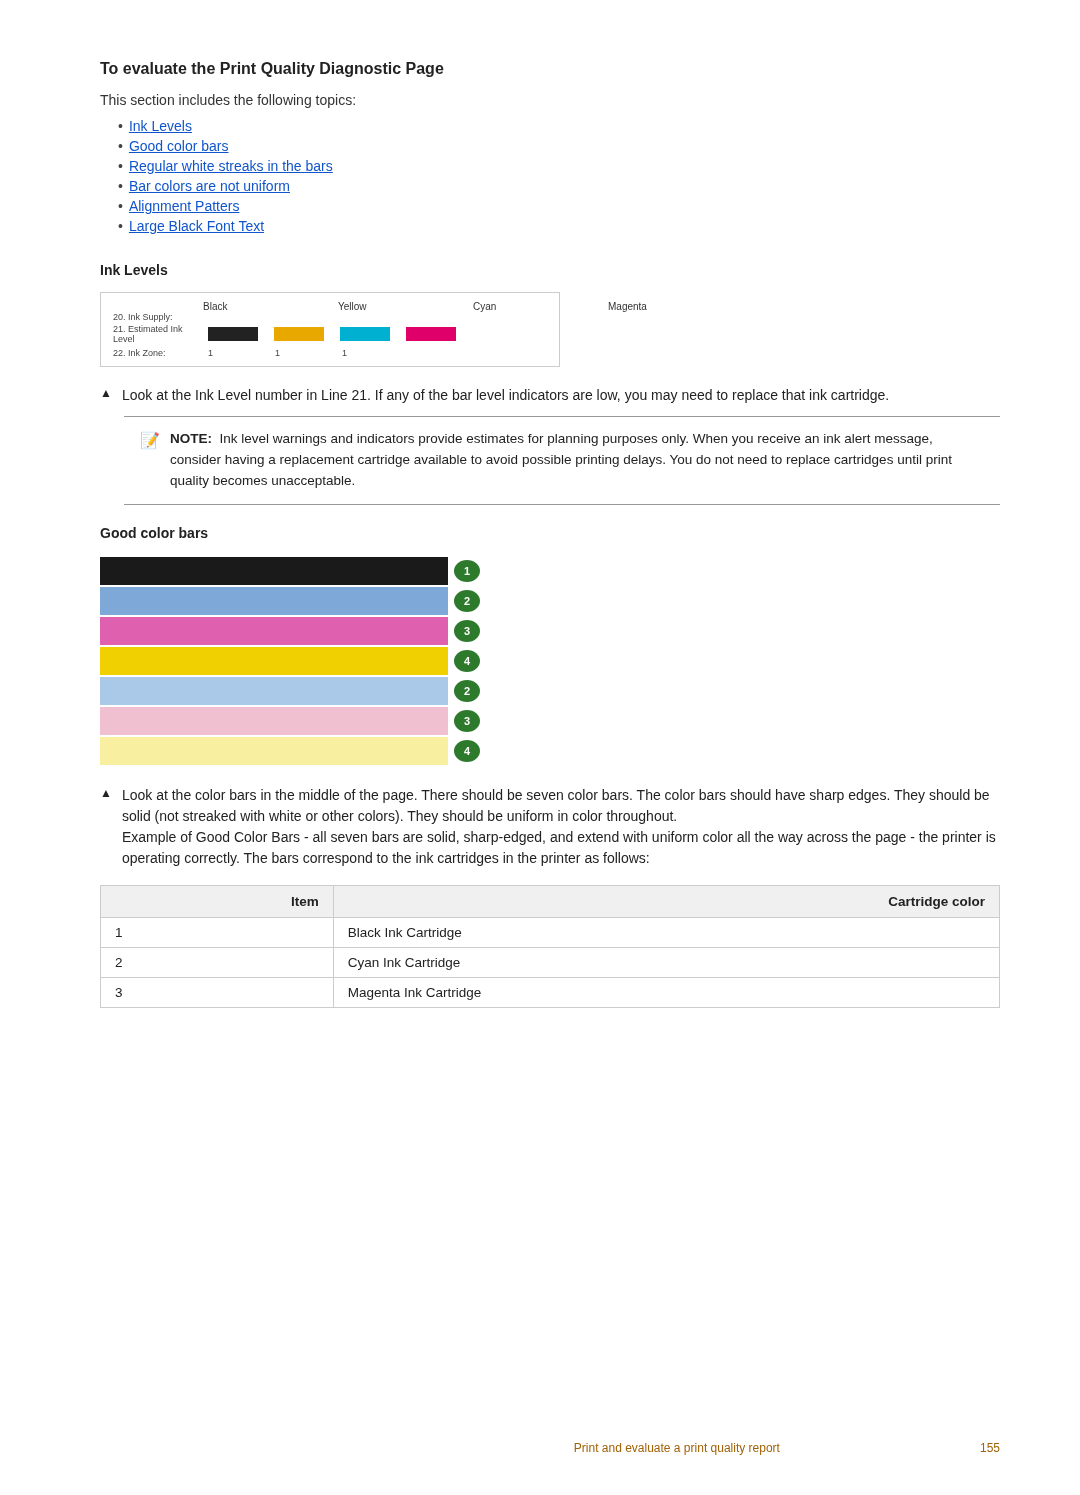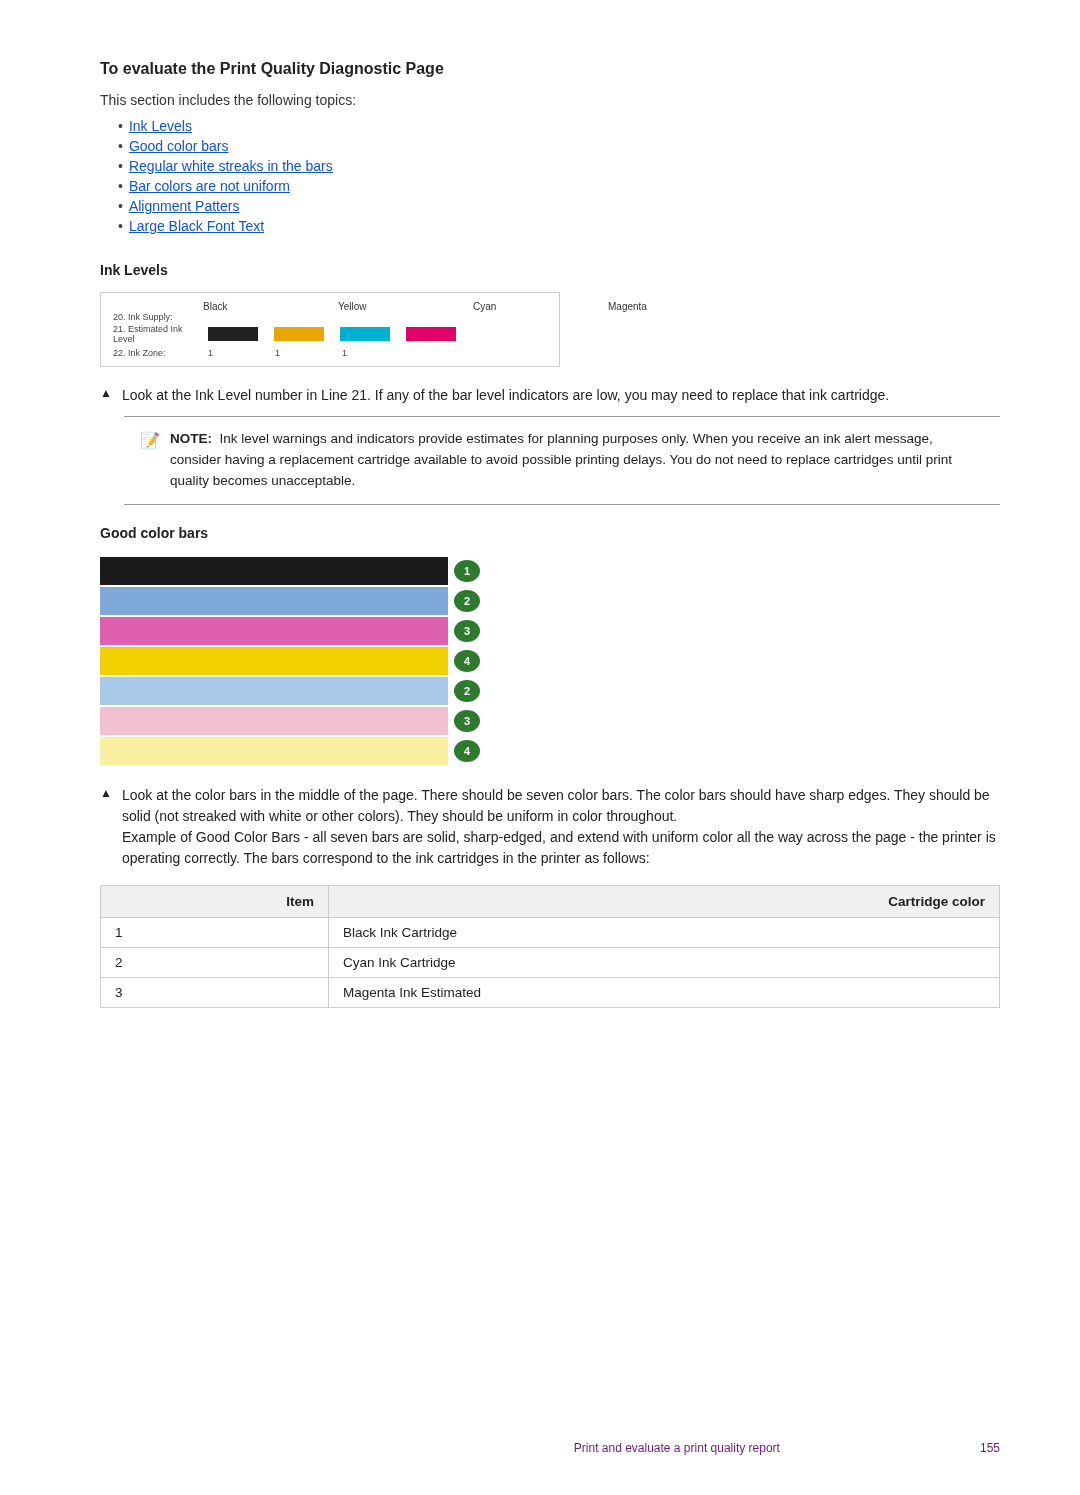--- a/index.html
+++ b/index.html
@@ -201,21 +201,21 @@
 
     .footer {
       position: fixed;
       bottom: 40px;
       left: 0;
       width: 1080px;
       display: flex;
       justify-content: flex-end;
       padding-right: 80px;
       font-size: 12px;
-      color: #701a75;
+      color: #a16207;
     }
   </style>
 </head>
 <body>
 
 <div class="page-title">To evaluate the Print Quality Diagnostic Page</div>
 
 <p class="intro-text">This section includes the following topics:</p>
 
 <ul class="toc-list">
@@ -338,21 +338,21 @@
       <tr class="table-row">
         <td>1</td>
         <td>Black Ink Cartridge</td>
       </tr>
       <tr class="table-row">
         <td>2</td>
         <td>Cyan Ink Cartridge</td>
       </tr>
       <tr class="table-row">
         <td>3</td>
-        <td>Magenta Ink Estimated</td>
+        <td>Magenta Ink Cartridge</td>
       </tr>
     </tbody>
   </table>
 </div>
 
 <div class="footer">
   <span>Print and evaluate a print quality report</span>
   &nbsp;&nbsp;&nbsp;&nbsp;&nbsp;&nbsp;&nbsp;&nbsp;&nbsp;&nbsp;&nbsp;&nbsp;&nbsp;&nbsp;&nbsp;&nbsp;&nbsp;&nbsp;&nbsp;&nbsp;&nbsp;&nbsp;&nbsp;&nbsp;&nbsp;&nbsp;&nbsp;&nbsp;&nbsp;&nbsp;&nbsp;&nbsp;&nbsp;&nbsp;&nbsp;&nbsp;&nbsp;&nbsp;&nbsp;&nbsp;&nbsp;&nbsp;&nbsp;&nbsp;&nbsp;&nbsp;&nbsp;&nbsp;&nbsp;&nbsp;&nbsp;&nbsp;&nbsp;&nbsp;&nbsp;&nbsp;&nbsp;&nbsp;&nbsp;&nbsp;
   <span>155</span>
 </div>

